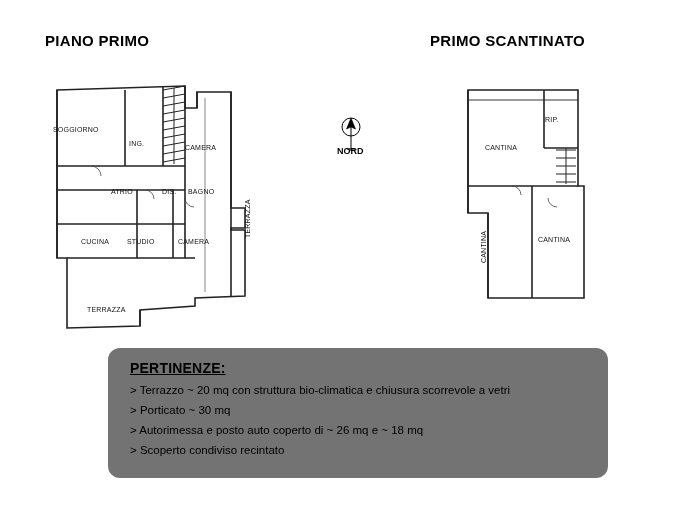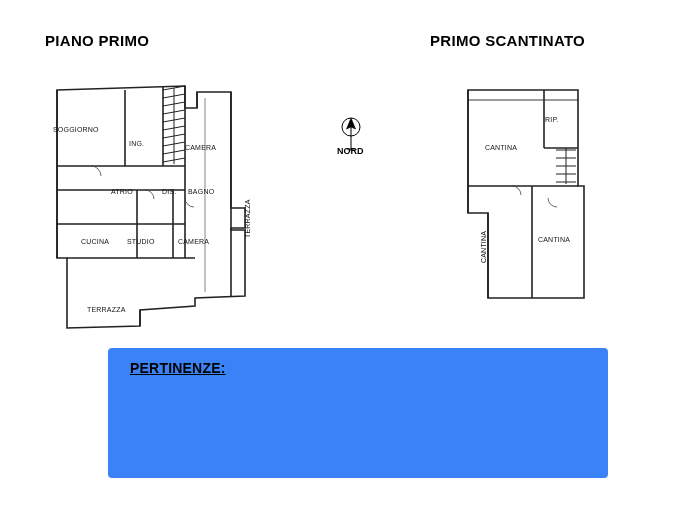--- a/index.html
+++ b/index.html
@@ -68,22 +68,22 @@
     transform: rotate(-90deg);
   }
 
   
   .green-box {
     position: absolute;
     left: 108px;
     top: 348px;
     width: 500px;
     height: 130px;
-    background: #3b82f6;
-    border-radius: 4px;
+    background: #737373;
+    border-radius: 12px;
     box-sizing: border-box;
     padding: 12px 22px 10px 22px;
   }
   .green-box h2 {
     margin: 0 0 8px 0;
     font-size: 14px;
     font-weight: bold;
     color: #000;
     text-decoration: underline;
     letter-spacing: 0.2px;
@@ -208,15 +208,21 @@
     </svg>
 
     <div class="room-label" style="left:93px; top:38px;">RIP.</div>
     <div class="room-label" style="left:33px; top:66px;">CANTINA</div>
     <div class="room-label vert" style="left:28px;top:185px;">CANTINA</div>
     <div class="room-label" style="left:86px; top:158px;">CANTINA</div>
   </div>
 
   <div class="green-box">
     <h2>PERTINENZE:</h2>
+    <ul>
+      <li>&gt; Terrazzo ~ 20 mq con struttura bio-climatica e chiusura scorrevole a vetri</li>
+      <li>&gt; Porticato ~ 30 mq</li>
+      <li>&gt; Autorimessa e posto auto coperto  di ~ 26 mq  e ~ 18 mq</li>
+      <li>&gt; Scoperto condiviso recintato</li>
+    </ul>
   </div>
 
 </div>
 
 </body></html>

